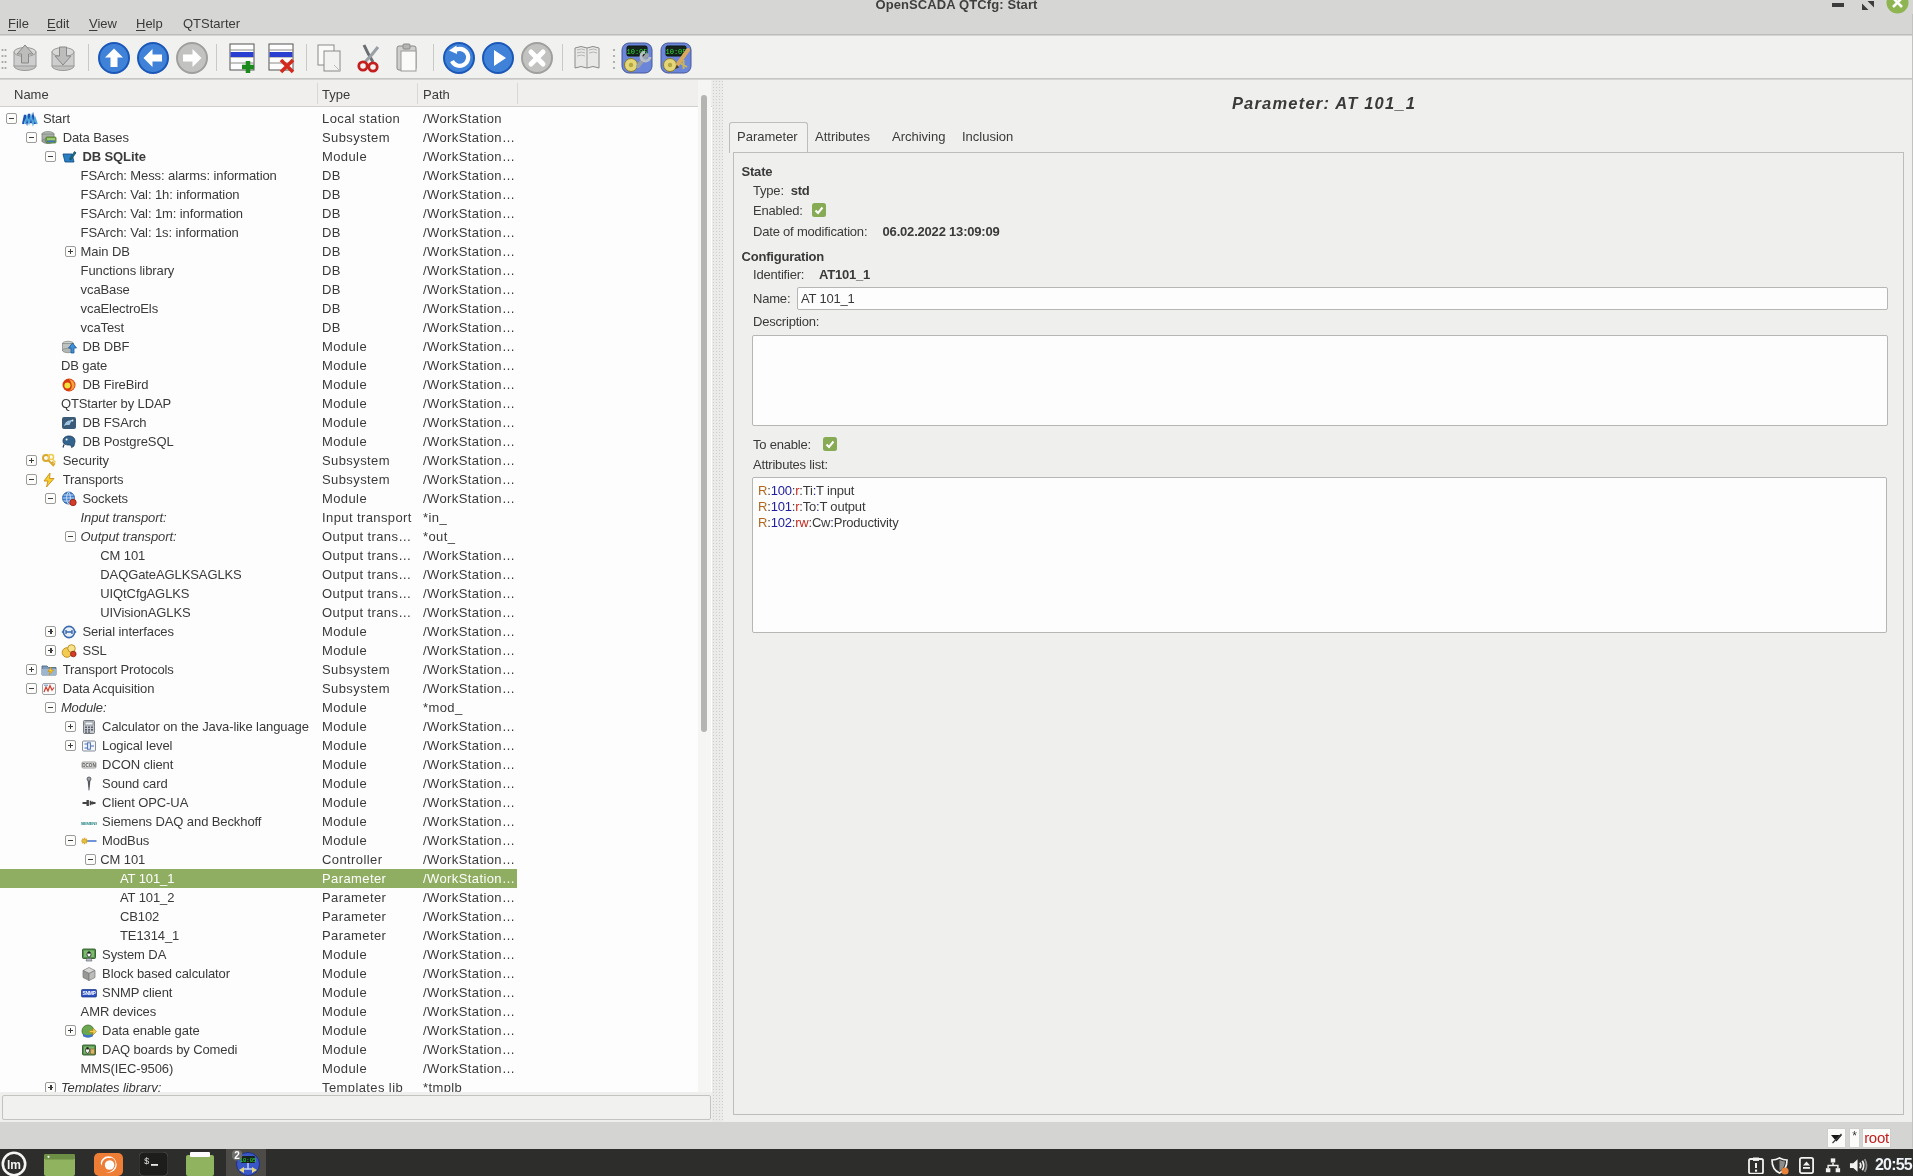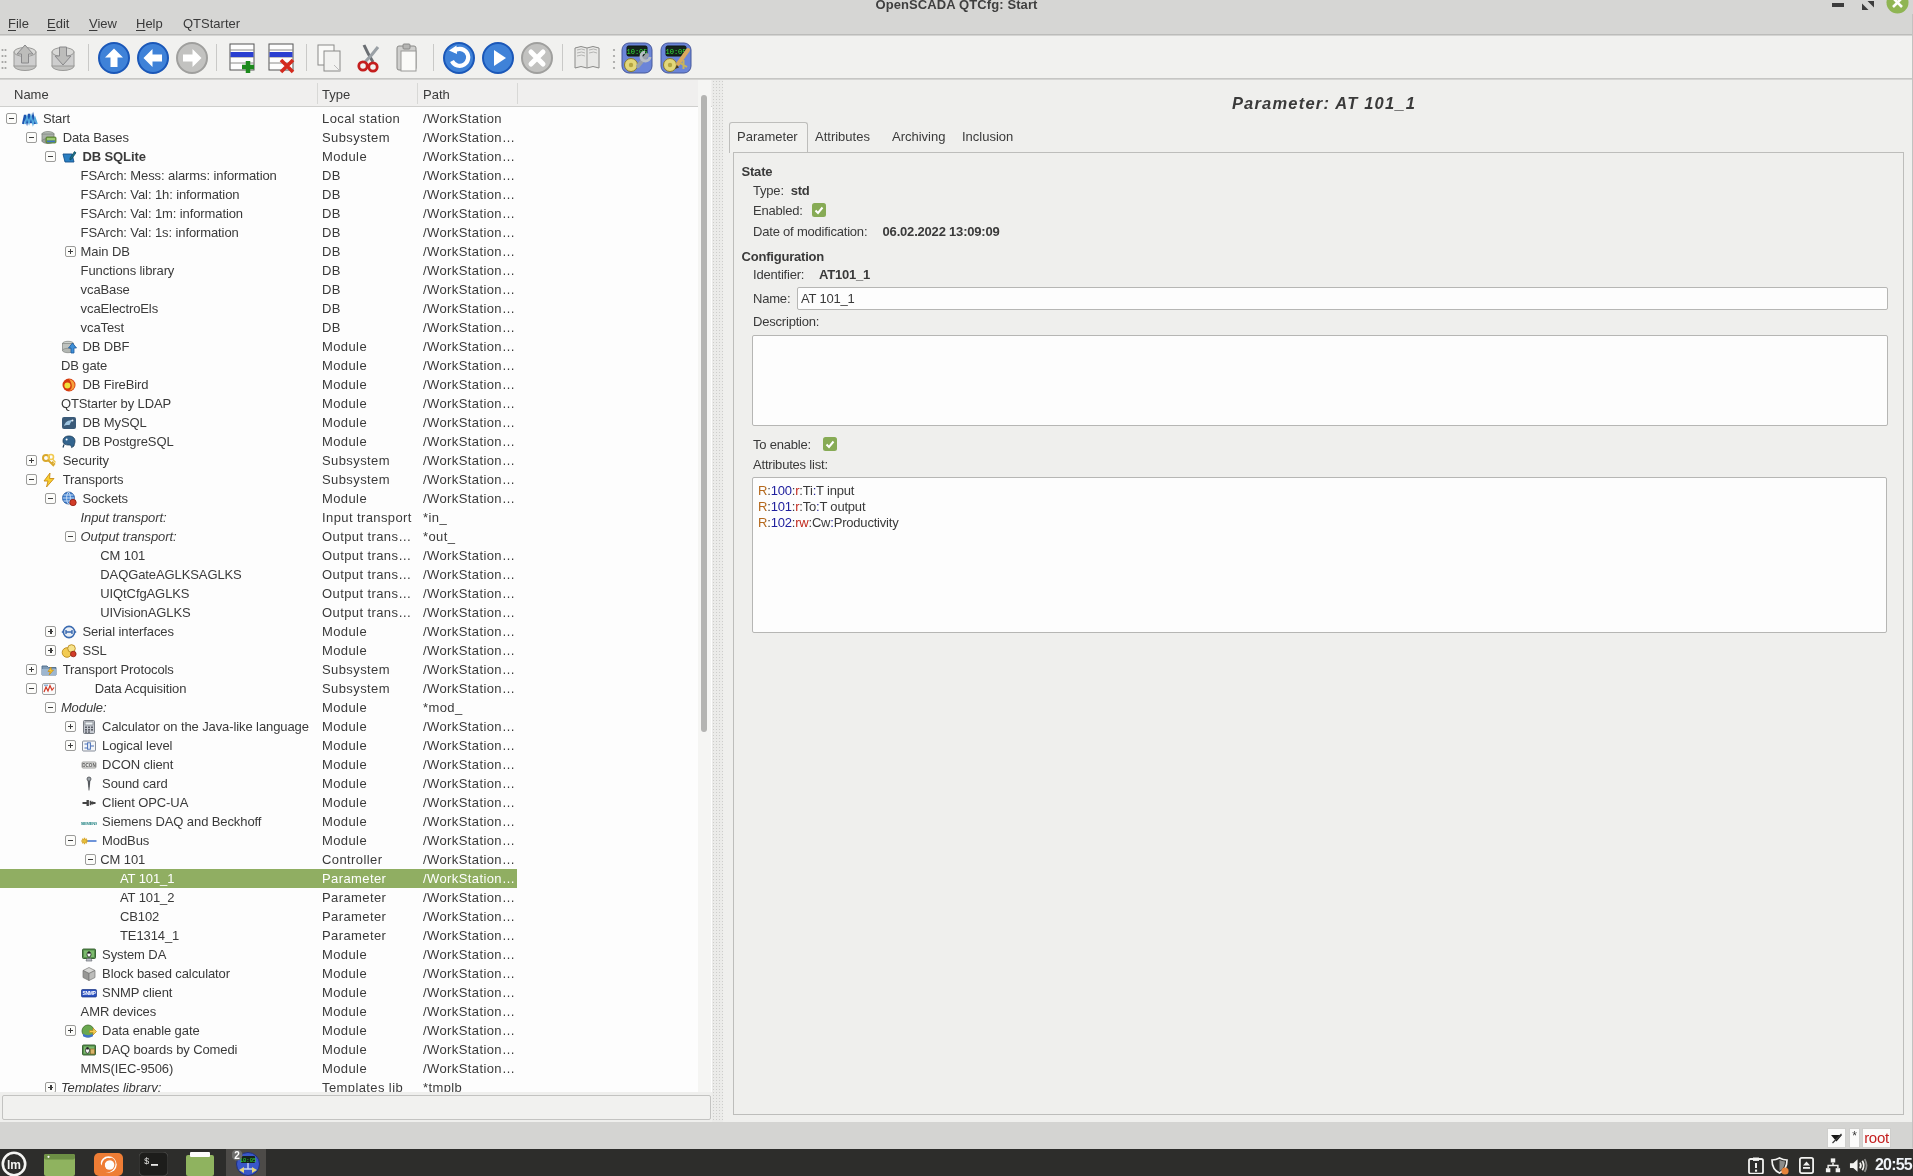--- a/index.html
+++ b/index.html
@@ -323,21 +323,21 @@
         <span class="nm" style="left:60.9px;">QTStarter by LDAP</span>
         <span class="ty">Module</span>
         <span class="pa">/WorkStation…</span>
       </div>
 <div class="r" style="top:306px">
         <svg class="ti" style="left:60.9px" width="16" height="16" viewBox="0 0 16 16">
           <rect x="1" y="2" width="14" height="12" rx="2" fill="#3a5a78"></rect>
           <path d="M3 11 C4 7 7 5 12 5 C10 7 9 8 8.6 10 L6 10 C5 10 4 10.5 3 11 Z" fill="#9fc4e0"></path>
           <circle cx="11.5" cy="5.5" r="0.9" fill="#e8f0f8"></circle>
         </svg>
-        <span class="nm" style="left:82.4px;">DB MySQL</span>
+        <span class="nm" style="left:82.4px;">DB FSArch</span>
         <span class="ty">Module</span>
         <span class="pa">/WorkStation…</span>
       </div>
 <div class="r" style="top:325px">
         <svg class="ti" style="left:60.9px" width="16" height="16" viewBox="0 0 16 16">
           <path d="M2 7 C2 3.6 4.6 2 8 2 C11.4 2 14 3.8 14 7.2 C14 9.4 13 10.4 13 12 L10.6 13.6 C10.2 12 10 11 8.4 11 C5 11 2 10.4 2 7 Z" fill="#33648e" stroke="#1c3c58" stroke-width="0.8"></path>
           <circle cx="5.6" cy="5.6" r="1" fill="#fff"></circle>
           <path d="M3 10.5 2 13.5" stroke="#1c3c58" stroke-width="1.2"></path>
         </svg>
         <span class="nm" style="left:82.4px;">DB PostgreSQL</span>
@@ -460,21 +460,21 @@
       </div>
 <div class="r" style="top:572px">
         <span class="exp" style="left:25.7px">
           <i class="h"></i>
         </span>
         <svg class="ti" style="left:41.2px" width="16" height="16" viewBox="0 0 16 16">
           <rect x="1.5" y="2.5" width="13" height="11" rx="1.5" fill="#fafafa" stroke="#9a9a98" stroke-width="0.9"></rect>
           <path d="M3 11 5 6 7 10 9 4.5 11 9 13 6.5" stroke="#d23c28" stroke-width="1.2" fill="none"></path>
           <rect x="3" y="3.5" width="4" height="1.6" fill="#8fb3d9"></rect>
         </svg>
-        <span class="nm" style="left:62.7px;margin-left:32px;">Data Acquisition</span>
+        <span class="nm" style="left:62.7px;">Data Acquisition</span>
         <span class="ty">Subsystem</span>
         <span class="pa">/WorkStation…</span>
       </div>
 <div class="r" style="top:591px">
         <span class="exp" style="left:45.4px">
           <i class="h"></i>
         </span>
         <span class="nm" style="left:60.9px;font-style:italic;">Module:</span>
         <span class="ty">Module</span>
         <span class="pa">*mod_</span>

